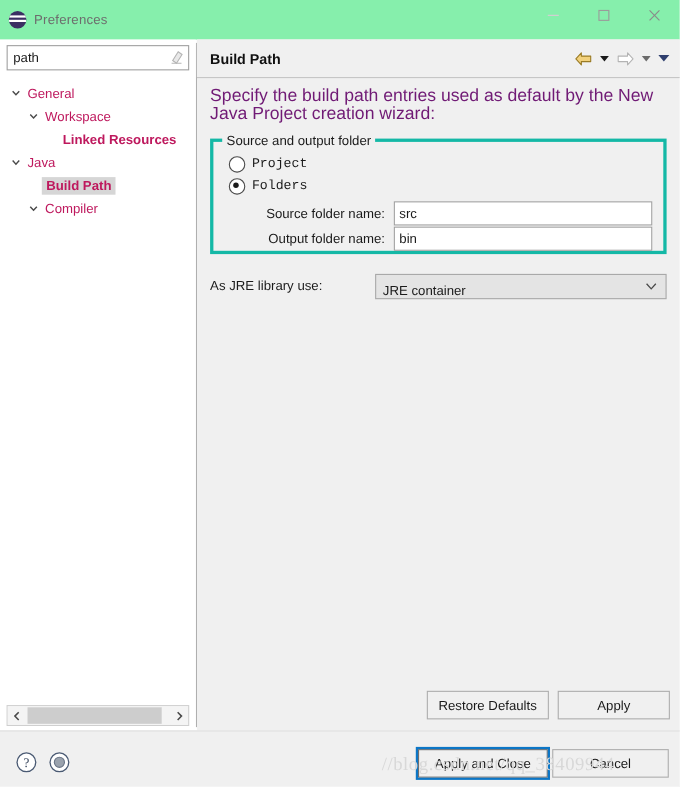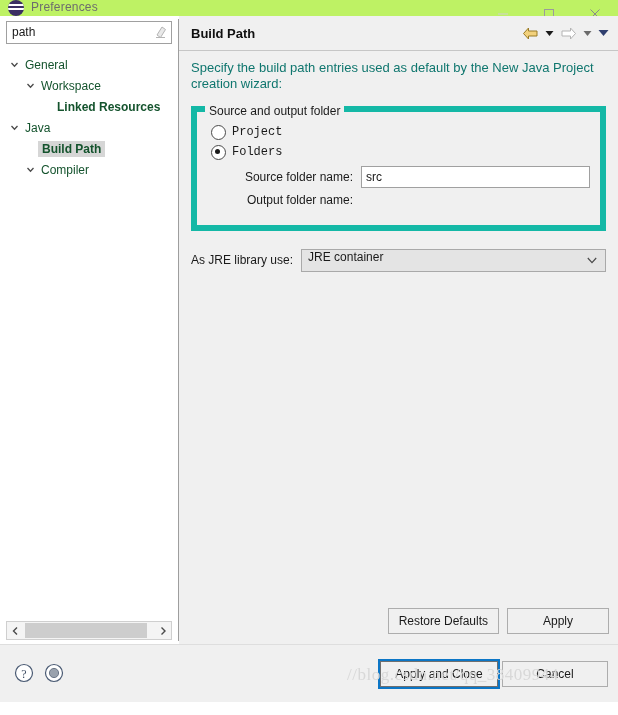--- a/index.html
+++ b/index.html
@@ -12,24 +12,24 @@
     background: #ffffff;
     font-family: "Liberation Sans", sans-serif;
     font-size: 12px;
     color: #1a1a1a;
     overflow: hidden;
     position: relative;
   }
 
   
   .titlebar {
-    height: 16px;
-    background: #bef264;
-    display: flex;
-    align-items: flex-start;
+    height: 36px;
+    background: #86efac;
+    display: flex;
+    align-items: center;
     position: relative;
   }
   .title-icon {
     width: 16px;
     height: 16px;
     margin-left: 8px;
     margin-right: 7px;
     border-radius: 50%;
     background: #3b2f63;
     position: relative;
@@ -114,21 +114,21 @@
     flex: 1 1 auto;
     padding-top: 6px;
     overflow: hidden;
     position: relative;
   }
   .tnode {
     height: 21px;
     display: flex;
     align-items: center;
     font-size: 12px;
-    color: #14532d;
+    color: #be185d;
     white-space: nowrap;
   }
   .tarrow {
     width: 16px;
     flex: 0 0 16px;
     display: flex;
     align-items: center;
     justify-content: center;
   }
   .tlabel { padding: 0 3px; }
@@ -220,31 +220,31 @@
     align-items: center;
     justify-content: center;
   }
   .hr {
     height: 1px;
     background: #c6c6c6;
     margin: 0 0 0 0;
   }
   .desc {
     padding: 9px 12px 0 12px;
-    font-size: 13px;
+    font-size: 16px;
     line-height: 16px;
-    color: #0f766e;
+    color: #701a75;
     max-width: 410px;
   }
 
   .group {
     margin: 14px 12px 0 12px;
-    border: 6px solid #14b8a6;
-    position: relative;
-    padding: 13px 10px 14px 10px;
+    border: 3px solid #14b8a6;
+    position: relative;
+    padding: 13px 10px 0 10px;
   }
   .group-title {
     position: absolute;
     top: -8px;
     left: 8px;
     background: #f0f0f0;
     padding: 0 4px;
     font-size: 12px;
     color: #1a1a1a;
   }
@@ -308,24 +308,25 @@
   .jre-label {
     font-size: 12px;
     margin-right: 8px;
   }
   .combo {
     flex: 1 1 auto;
     height: 21px;
     border: 1px solid #a9a9a9;
     background: #e4e4e4;
     display: flex;
-    align-items: flex-start;
+    align-items: flex-end;
     padding: 0 6px;
     font-size: 12px;
     position: relative;
+    margin-left: 40px;
   }
   .combo-arrow {
     position: absolute;
     right: 8px;
     top: 0;
     bottom: 0;
     display: flex;
     align-items: center;
   }
 
@@ -570,20 +571,21 @@
         <span>Folders</span>
       </div>
 
       <div class="field-row">
         <span class="field-label">Source folder name:</span>
         <span class="txtfield">src</span>
       </div>
 
       <div class="field-row">
         <span class="field-label">Output folder name:</span>
+        <span class="txtfield">bin</span>
       </div>
     </div>
 
     <div class="jre-row">
       <span class="jre-label">As JRE library use:</span>
       <span class="combo">
         <span>JRE container</span>
         <span class="combo-arrow">
           <svg width="10" height="7" viewBox="0 0 10 7">
               <path d="M0.8 1 L5 5.6 L9.2 1" fill="none" stroke="#4a4a4a" stroke-width="1.2"></path>

